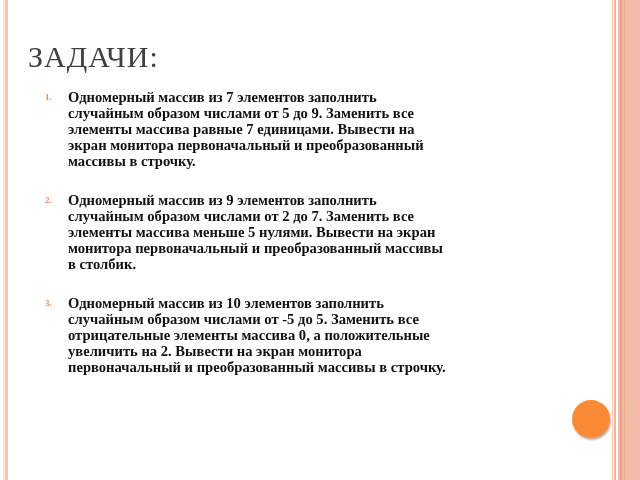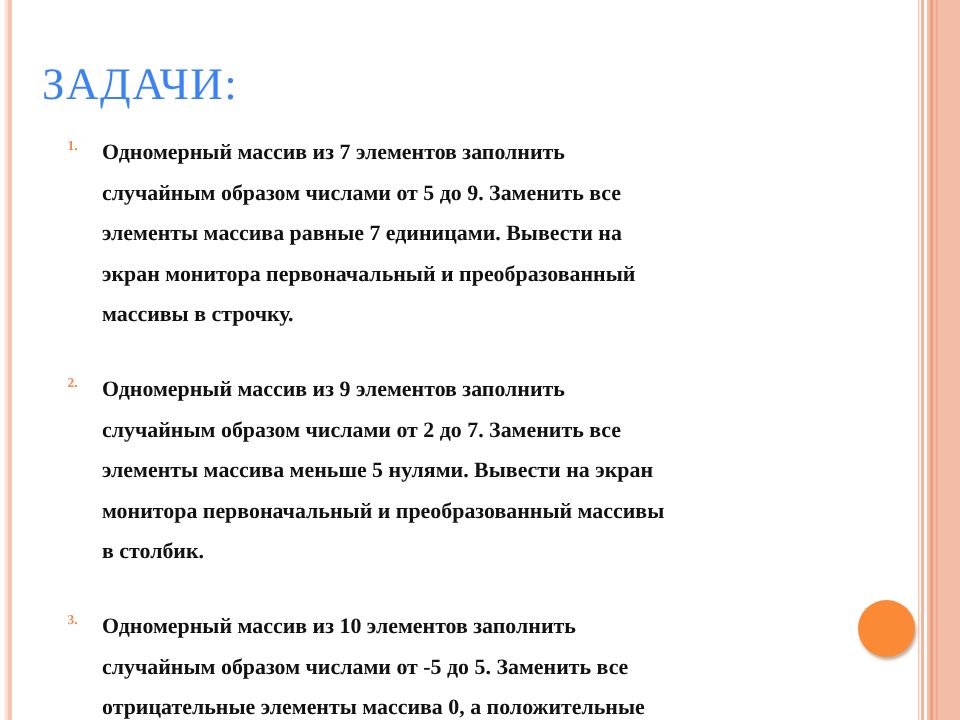--- a/index.html
+++ b/index.html
@@ -15,33 +15,33 @@
     .rs { position: absolute; top: 0; height: 480px; }
     .rs1 { left: 612px; width: 1px; background: #f7c8b6; }
     .rs2 { left: 614px; width: 2px; background: #f2b49d; }
     .rs3 { left: 618px; width: 22px; background: #f3bca6; }
     .rs4 { left: 620px; width: 2px; background: #ee9f80; }
     .rs5 { left: 624px; width: 1px; background: #eea789; }
 
     .title {
       position: absolute; left: 28px; top: 26px;
       font-family: "Liberation Serif", "DejaVu Serif", serif;
-      font-size: 30px; color: #3b82f6; letter-spacing: 1px;
+      font-size: 30px; color: #404040; letter-spacing: 1px;
       font-weight: normal;
       margin-top: 14px;
     }
     .task-list { position: absolute; left: 30px; top: 89px; width: 520px; margin: 0; padding: 0; list-style: none; }
     .task-item { position: relative; padding-left: 38px; margin: 0; }
     .task-item + .task-item { margin-top: 23px; }
     .task-num {
       position: absolute; left: 15px; top: 3px;
       font-size: 9px; color: #f08a4b; font-weight: bold;
     }
     .task-text {
-      font-size: 14.6px; line-height: 27px; font-weight: bold; color: #111111;
+      font-size: 14.6px; line-height: 16px; font-weight: bold; color: #111111;
       white-space: pre-line;
     }
     .orange-circle {
       position: absolute; left: 572px; top: 400px; width: 38px; height: 38px;
       border-radius: 50%; background: #fb8a36;
       box-shadow: 1px 2px 2px rgba(120,80,50,0.45);
     }
   </style>
 </head>
 <body>

